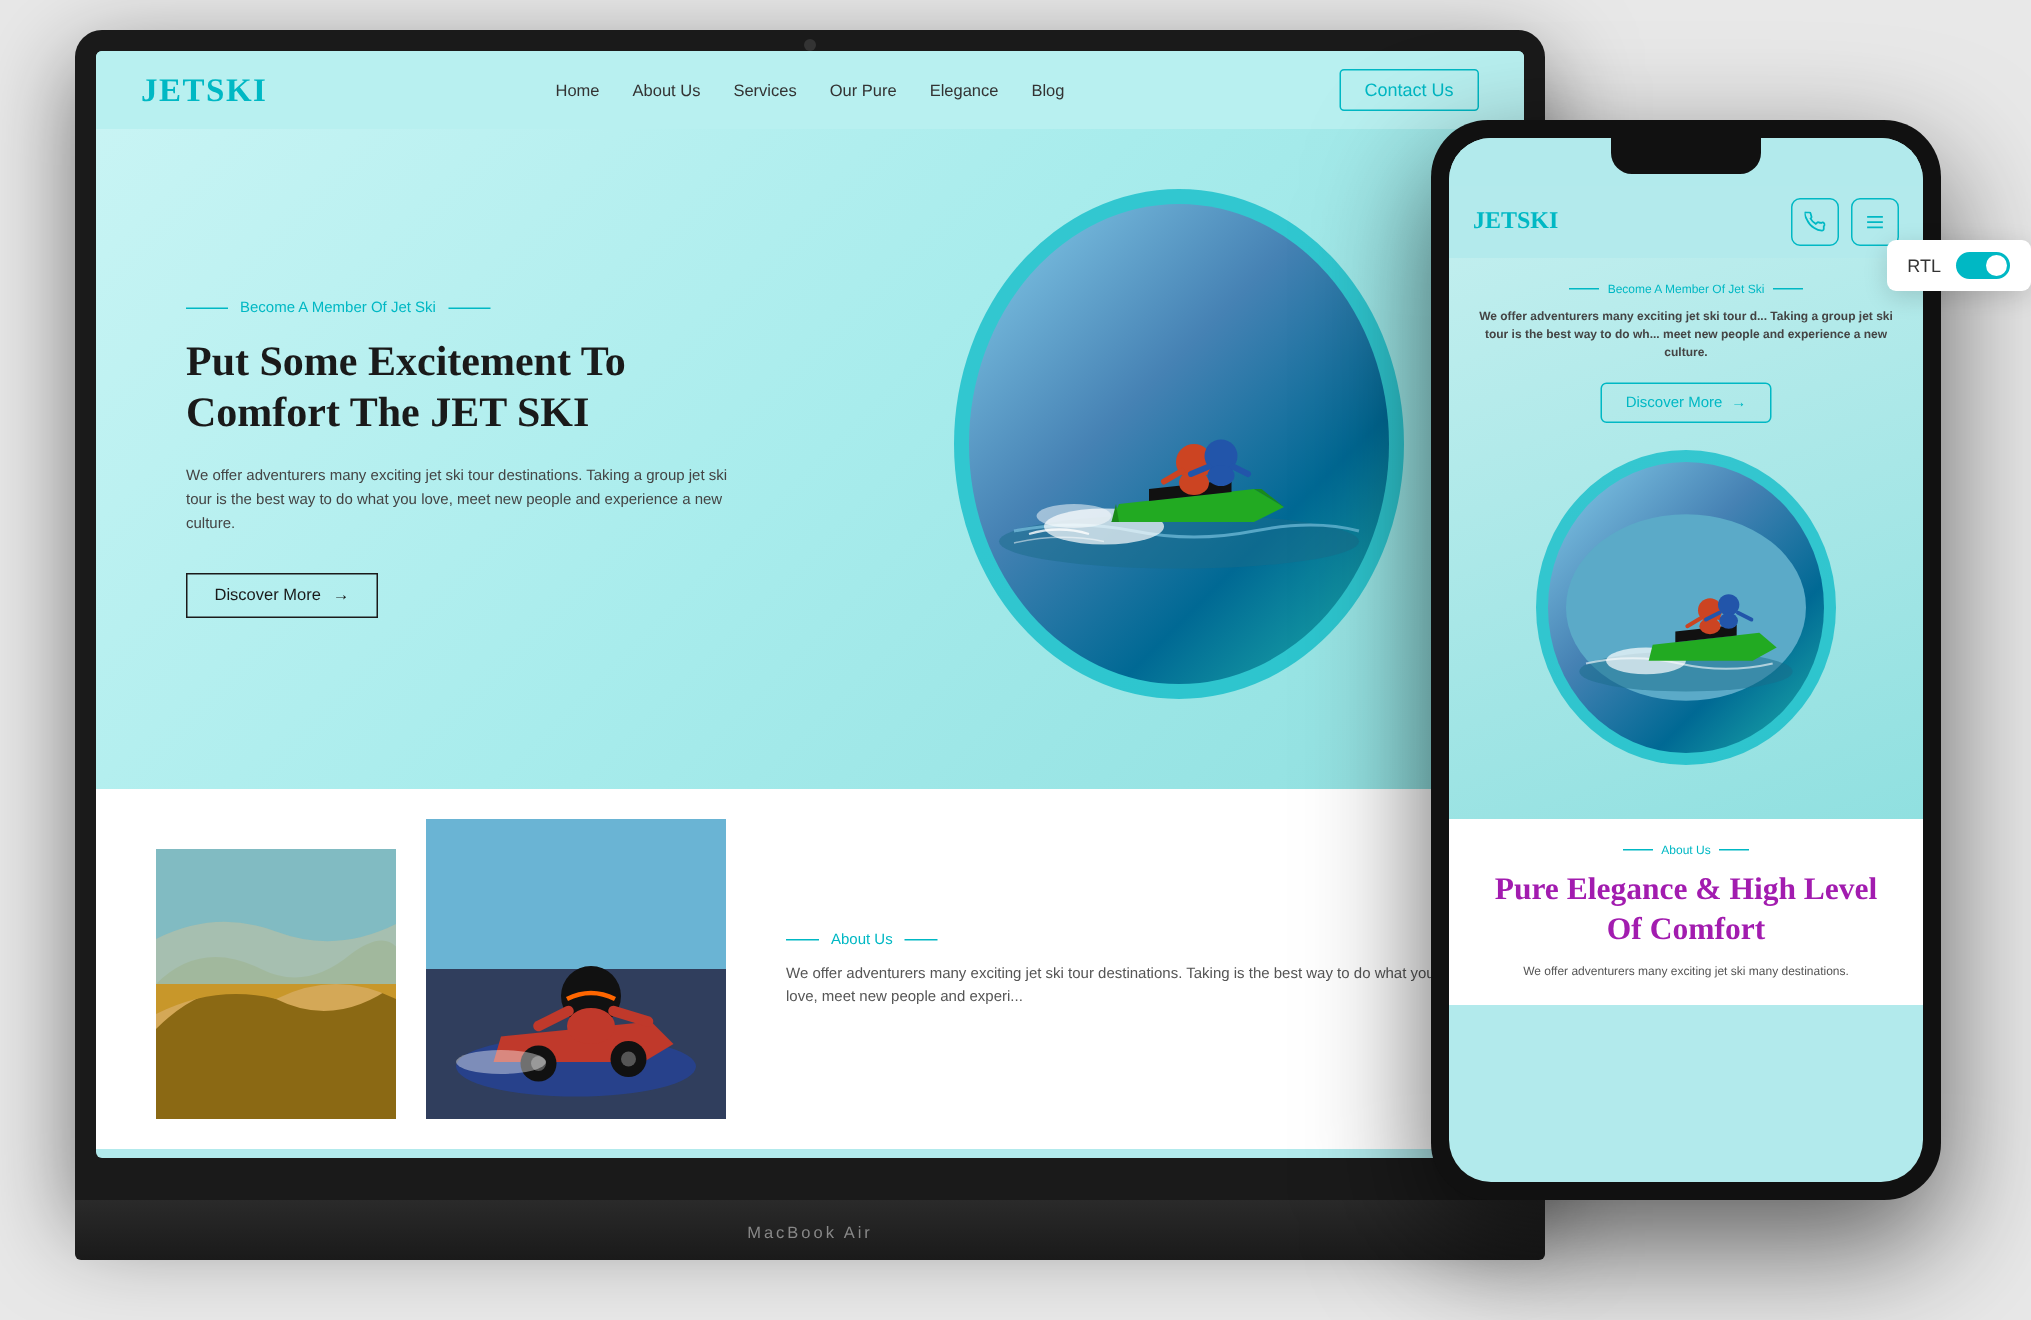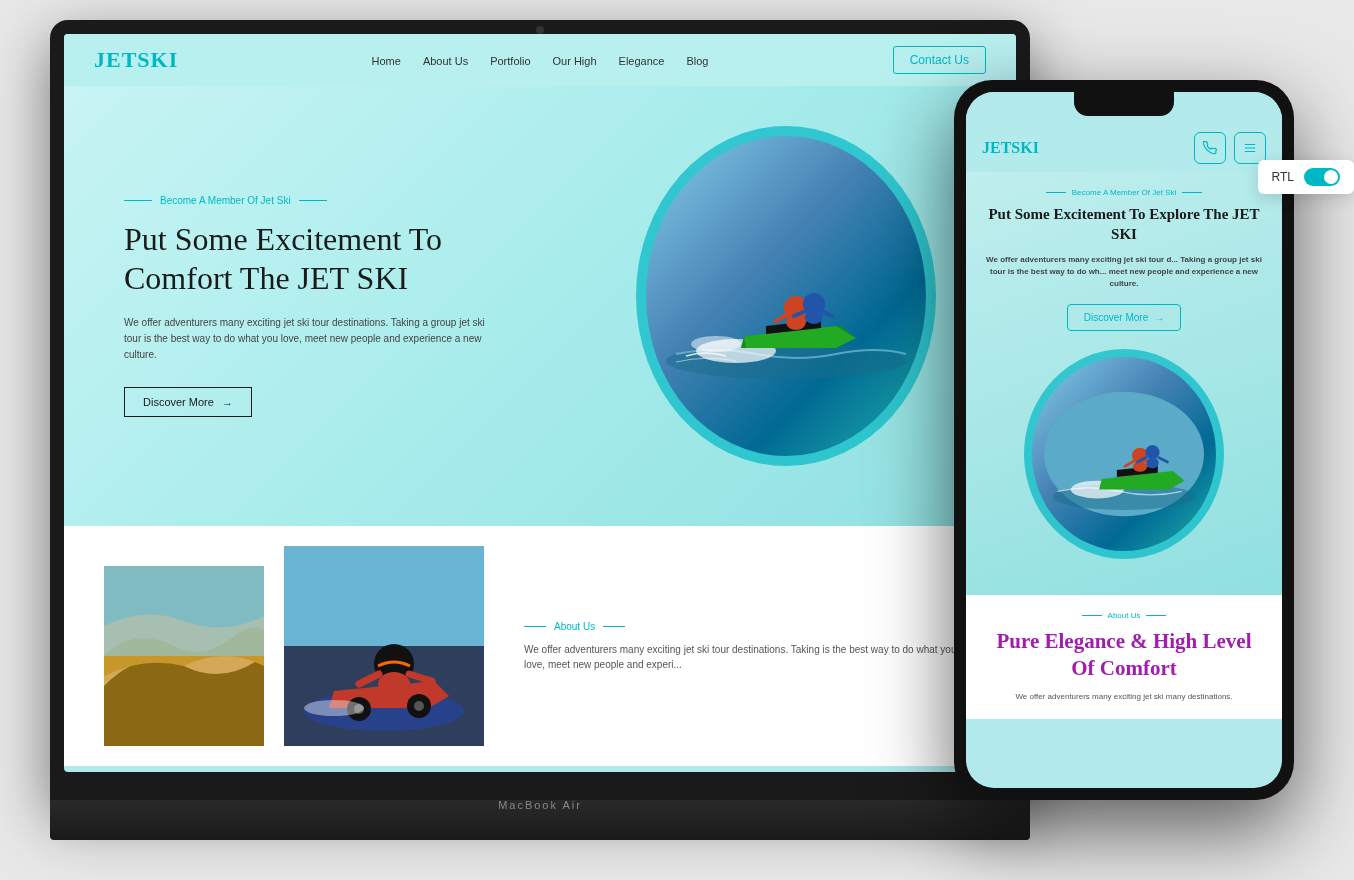--- a/index.html
+++ b/index.html
@@ -54,21 +54,21 @@
     .laptop-base {
       position: absolute;
       bottom: 0; left: 0;
       width: 980px;
       height: 40px;
       background: linear-gradient(to bottom, #2a2a2a, #1a1a1a);
       border-radius: 0 0 4px 4px;
     }
     .laptop-label {
       position: absolute;
-      bottom: 29px; left: 50%;
+      bottom: 12px; left: 50%;
       transform: translateX(-50%);
       color: #888;
       font-size: 11px;
       font-family: Arial, sans-serif;
       letter-spacing: 2px;
       white-space: nowrap;
     }
 
     
     .site-nav {
@@ -138,22 +138,22 @@
       color: #00b8c4;
       font-family: Arial, sans-serif;
     }
     .hero-subtitle::before,
     .hero-subtitle::after {
       content: '';
       width: 28px; height: 1px;
       background: #00b8c4;
     }
     .hero-title {
-      font-size: 32px;
-      font-weight: 400;
+      font-size: 28px;
+      font-weight: 700;
       color: #1a1a1a;
       line-height: 1.2;
       margin-bottom: 18px;
     }
     .hero-desc {
       font-size: 10px;
       color: #444;
       line-height: 1.6;
       margin-bottom: 24px;
       font-family: Arial, sans-serif;
@@ -493,22 +493,22 @@
     <div class="laptop-camera"></div>
     <div class="laptop-screen">
 
       <nav class="site-nav">
         <div class="site-logo">
           <span>JET</span><span style="color:#00b8c4;font-weight:700;">SKI</span>
         </div>
         <ul class="site-nav-links">
           <li><a href="#">Home</a></li>
           <li><a href="#">About Us</a></li>
-          <li><a href="#">Portfolio</a></li>
-          <li><a href="#">Our High</a></li>
+          <li><a href="#">Services</a></li>
+          <li><a href="#">Our Pure</a></li>
           <li><a href="#">Elegance</a></li>
           <li><a href="#">Blog</a></li>
         </ul>
         <button class="contact-btn">Contact Us</button>
       </nav>
 
       <div class="hero-section">
         <div class="hero-text">
           <div class="hero-subtitle">Become A Member Of Jet Ski</div>
           <h1 class="hero-title">
@@ -633,21 +633,20 @@
               <line x1="3" y1="6" x2="21" y2="6"></line>
               <line x1="3" y1="12" x2="21" y2="12"></line>
               <line x1="3" y1="18" x2="21" y2="18"></line>
             </svg>
           </button>
         </div>
       </nav>
 
       <div class="phone-hero">
         <div class="phone-hero-subtitle">Become A Member Of Jet Ski</div>
-        <h1 class="phone-hero-title">Put Some Excitement To Explore The JET SKI</h1>
         <p class="phone-hero-desc">We offer adventurers many exciting jet ski tour d... Taking a group jet ski tour is the best way to do wh... meet new people and experience a new culture.</p>
         <button class="phone-discover-btn">
           <span>Discover More</span>
           <span>→</span>
         </button>
 
         <div class="phone-circle-container">
           <div class="phone-circle-brush"></div>
           <div class="phone-circle-img">
             <svg viewBox="0 0 180 140" width="160" height="130" xmlns="http://www.w3.org/2000/svg">

